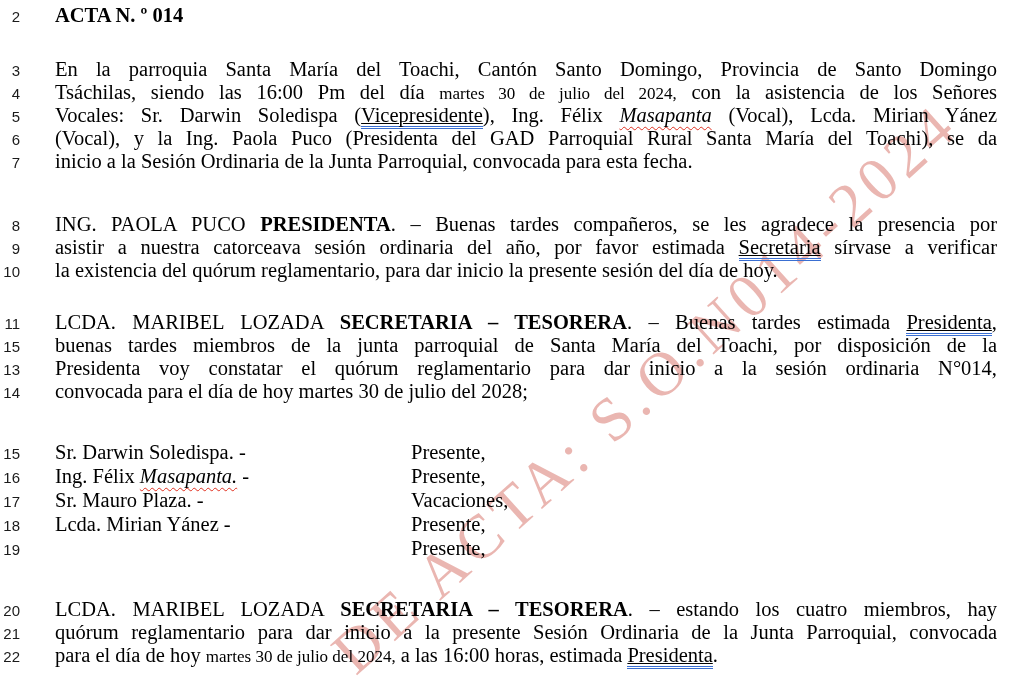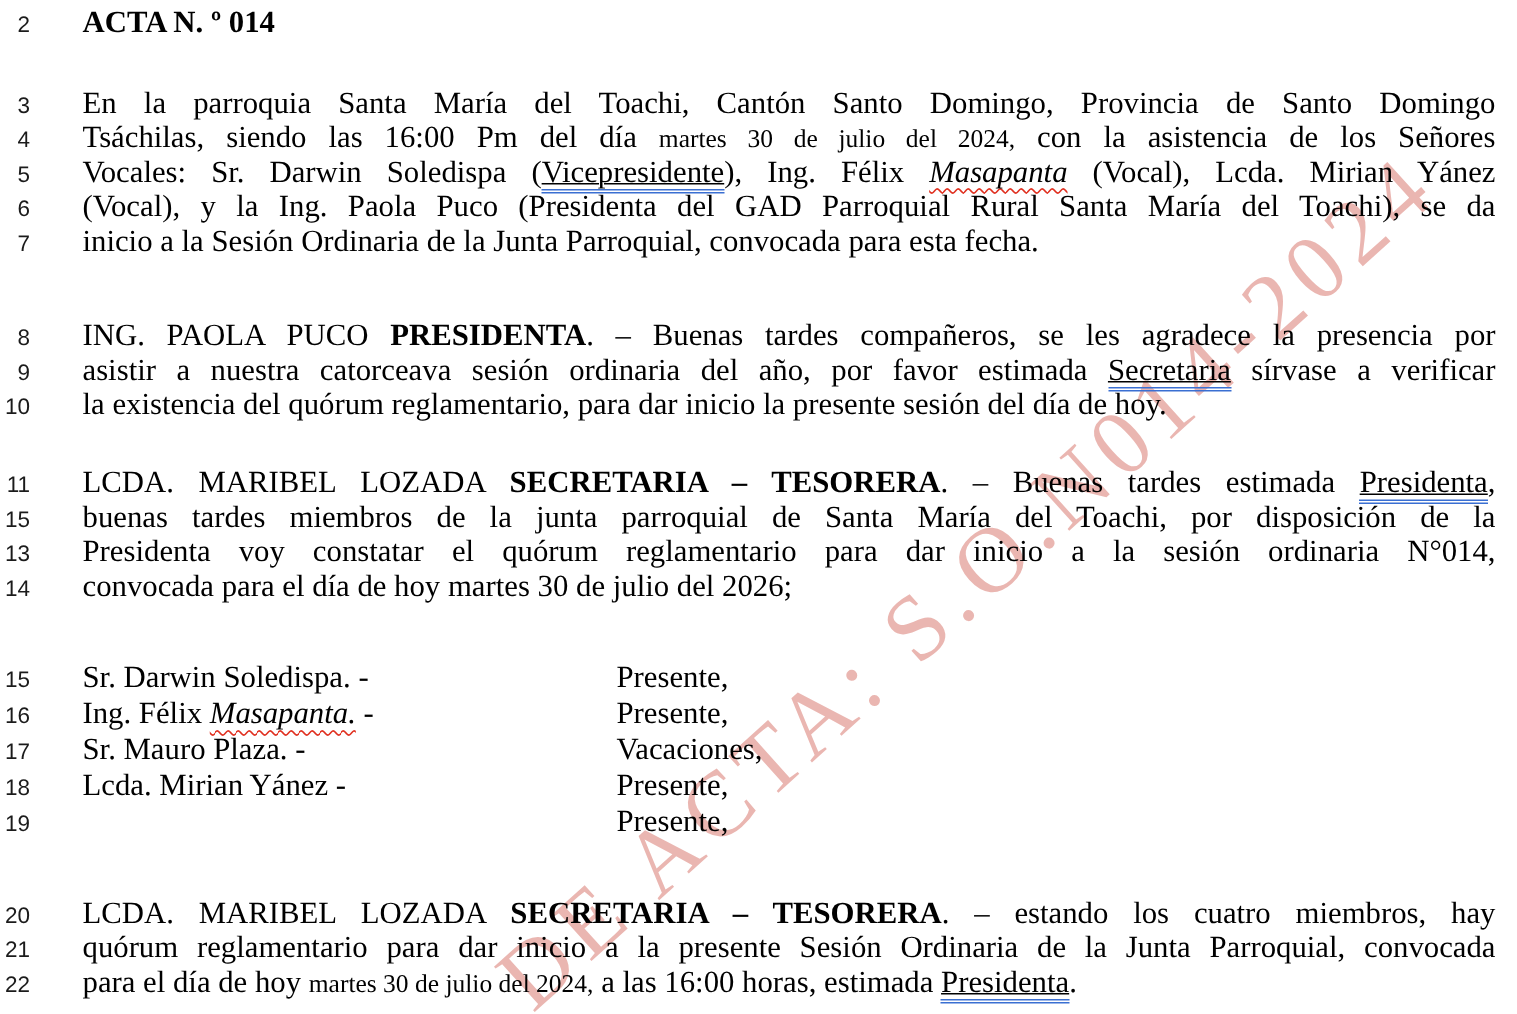--- a/index.html
+++ b/index.html
@@ -111,21 +111,21 @@
       <div class="row" style="top: 334px;">
         <span class="lnum">15</span>
         <div class="ltext just"><span class="seg-normal">buenas tardes miembros de la junta parroquial de Santa María del Toachi, por disposición de la</span></div>
       </div>
       <div class="row" style="top: 357px;">
         <span class="lnum">13</span>
         <div class="ltext just"><span class="seg-normal">Presidenta voy constatar el quórum reglamentario para dar inicio a la sesión ordinaria N°014,</span></div>
       </div>
       <div class="row" style="top: 380px;">
         <span class="lnum">14</span>
-        <div class="ltext"><span class="seg-normal">convocada para el día de hoy martes 30 de julio del 2026;</span></div>
+        <div class="ltext"><span class="seg-normal">convocada para el día de hoy martes 30 de julio del 2028;</span></div>
       </div>
       <div class="row" style="top: 441px;">
         <span class="lnum">15</span>
         <div class="ltext"><span class="seg-normal">Sr. Darwin Soledispa. -</span><span class="status">Presente,</span></div>
       </div>
       <div class="row" style="top: 465px;">
         <span class="lnum">16</span>
         <div class="ltext"><span class="seg-normal">Ing. Félix </span><span class="seg-spell">Masapanta.</span><span class="seg-normal"> -</span><span class="status">Presente,</span></div>
       </div>
       <div class="row" style="top: 489px;">

